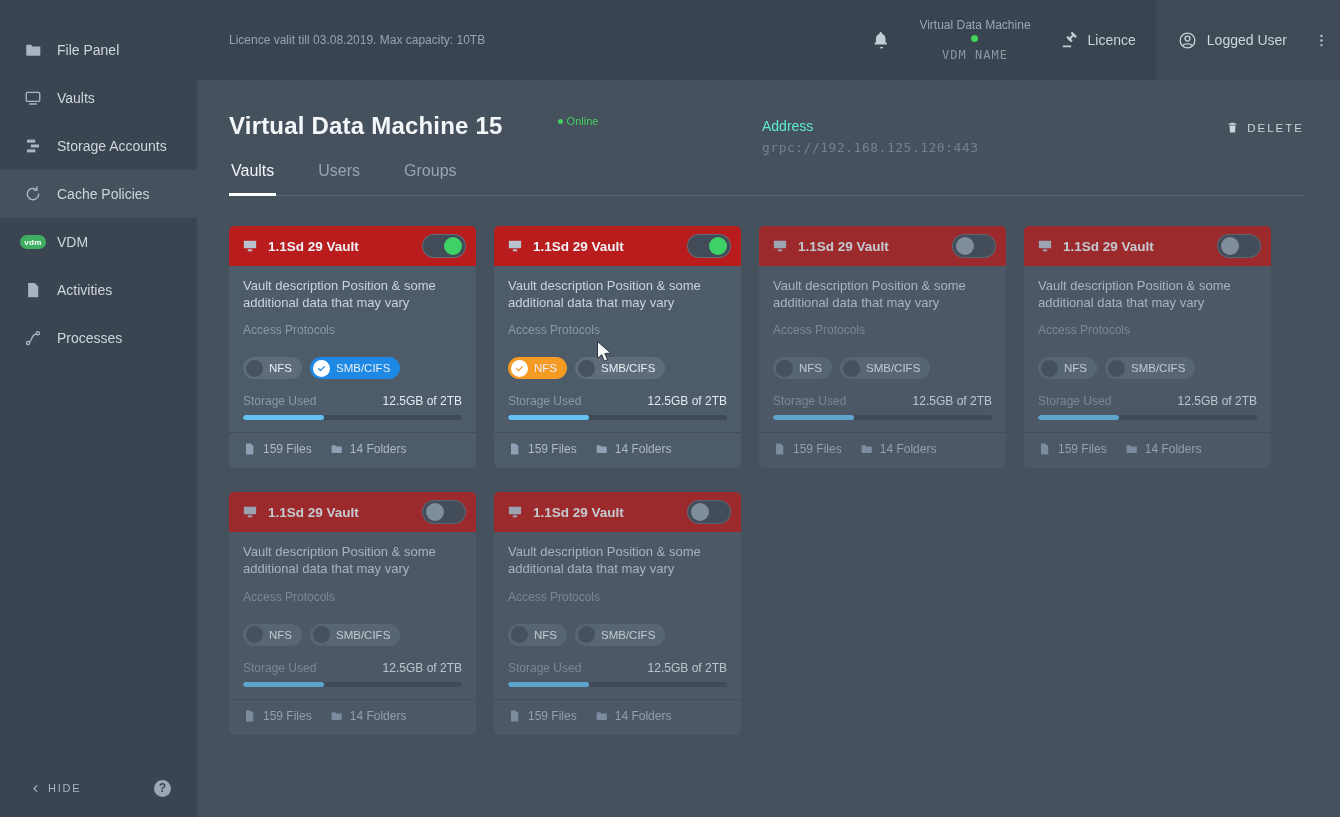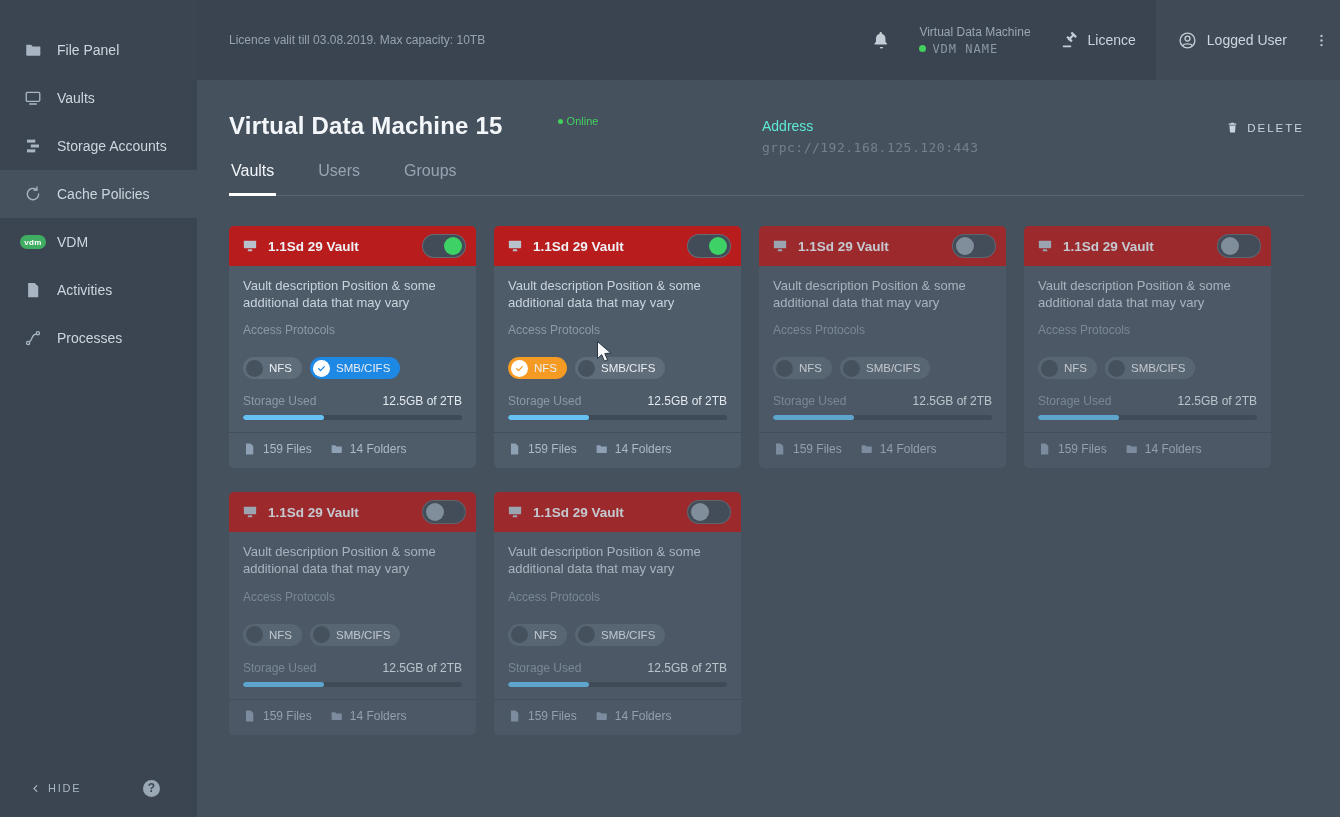--- a/index.html
+++ b/index.html
@@ -21,37 +21,37 @@
     background:conic-gradient(#f0812c 0 95deg, #d8dde2 95deg 150deg, #3fae4c 150deg 255deg, #e8542e 255deg 360deg);
     position:relative; }
   .logo-mark::after { content:""; position:absolute; inset:7px; border-radius:50%; background:#3b4551; }
   .logo-name { font-size:17px; font-weight:bold; color:#f2f6f9; letter-spacing:.3px; }
   .logo-tagline { font-size:9px; color:#9aa6b2; line-height:1.3; margin-top:3px; width:74px; }
   .nav { margin-top:26px; }
   .nav-item { height:48px; display:flex; align-items:center; gap:15px; padding-left:24px; cursor:pointer; color:#cdd6de; font-size:14px; }
   .nav-item.active { background:#46515e; }
   .nav-icon { width:18px; height:18px; color:#a9b5c2; flex:none; display:flex; align-items:center; justify-content:center; }
   .vdm-badge { background:#3fae62; color:#fff; font-size:8px; font-weight:bold; padding:2.5px 4px; border-radius:8px; letter-spacing:.4px; }
-  .sidebar-bottom { position:absolute; bottom:0; left:0; right:11px; height:58px; display:flex; align-items:center; justify-content:space-between; padding:0 26px 0 30px; }
+  .sidebar-bottom { position:absolute; bottom:0; left:0; right:0; height:58px; display:flex; align-items:center; justify-content:space-between; padding:0 26px 0 30px; }
   .hide-btn { font-size:11px; letter-spacing:1.8px; color:#aab6c2; display:flex; gap:7px; align-items:center; cursor:pointer; }
   .hide-chevron { width:11px; height:11px; color:#aab6c2; }
   .help-btn { width:17px; height:17px; border-radius:50%; background:#9aa7b4; color:#3b4551; font-size:12px; font-weight:bold; display:flex; align-items:center; justify-content:center; cursor:pointer; }
 
   
   .right-col { flex:1; display:flex; flex-direction:column; min-width:0; }
 
   
   .topbar { height:80px; flex:none; background:#3a4450; display:flex; align-items:center; }
   .licence-note { margin-left:32px; font-size:12px; color:#97a3b0; }
   .topbar-right { margin-left:auto; display:flex; align-items:center; height:100%; }
   .icon-btn { width:19px; height:19px; color:#c3cdd6; cursor:pointer; }
   .bell-wrap { margin-right:28px; }
   .vdm-selector { margin-right:30px; cursor:pointer; }
   .vdm-selector-title { font-size:12px; color:#9aa6b2; }
-  .vdm-selector-name { display:flex; align-items:center; gap:6px; margin-top:3px; font-family:"DejaVu Sans Mono", monospace; font-size:12px; color:#8b98a4; letter-spacing:1px; }
+  .vdm-selector-name { display:flex; align-items:center; gap:6px; margin-top:3px; font-family:"DejaVu Sans Mono", monospace; font-size:12px; color:#8b98a4; letter-spacing:1px;flex-direction:column; }
   .vdm-dot { width:7px; height:7px; border-radius:50%; background:var(--online-green,#42d05f); }
   .licence-btn { display:flex; align-items:center; gap:9px; margin-right:20px; color:#c9d3dc; font-size:14px; cursor:pointer; }
   .licence-btn .icon { width:18px; height:18px; color:#c3cdd6; }
   .user-section { height:100%; display:flex; align-items:center; gap:10px; background:rgba(255,255,255,.035); padding:0 10px 0 22px; color:#ccd6df; font-size:14px; cursor:pointer; }
   .user-section .icon { width:19px; height:19px; color:#c3cdd6; }
   .kebab { width:17px; height:17px; margin-left:16px; color:#b6c1cc; cursor:pointer; }
 
   
   .main { flex:1; padding:0 36px 0 32px; position:relative; }
   .page-header { position:relative; padding-top:32px; }

